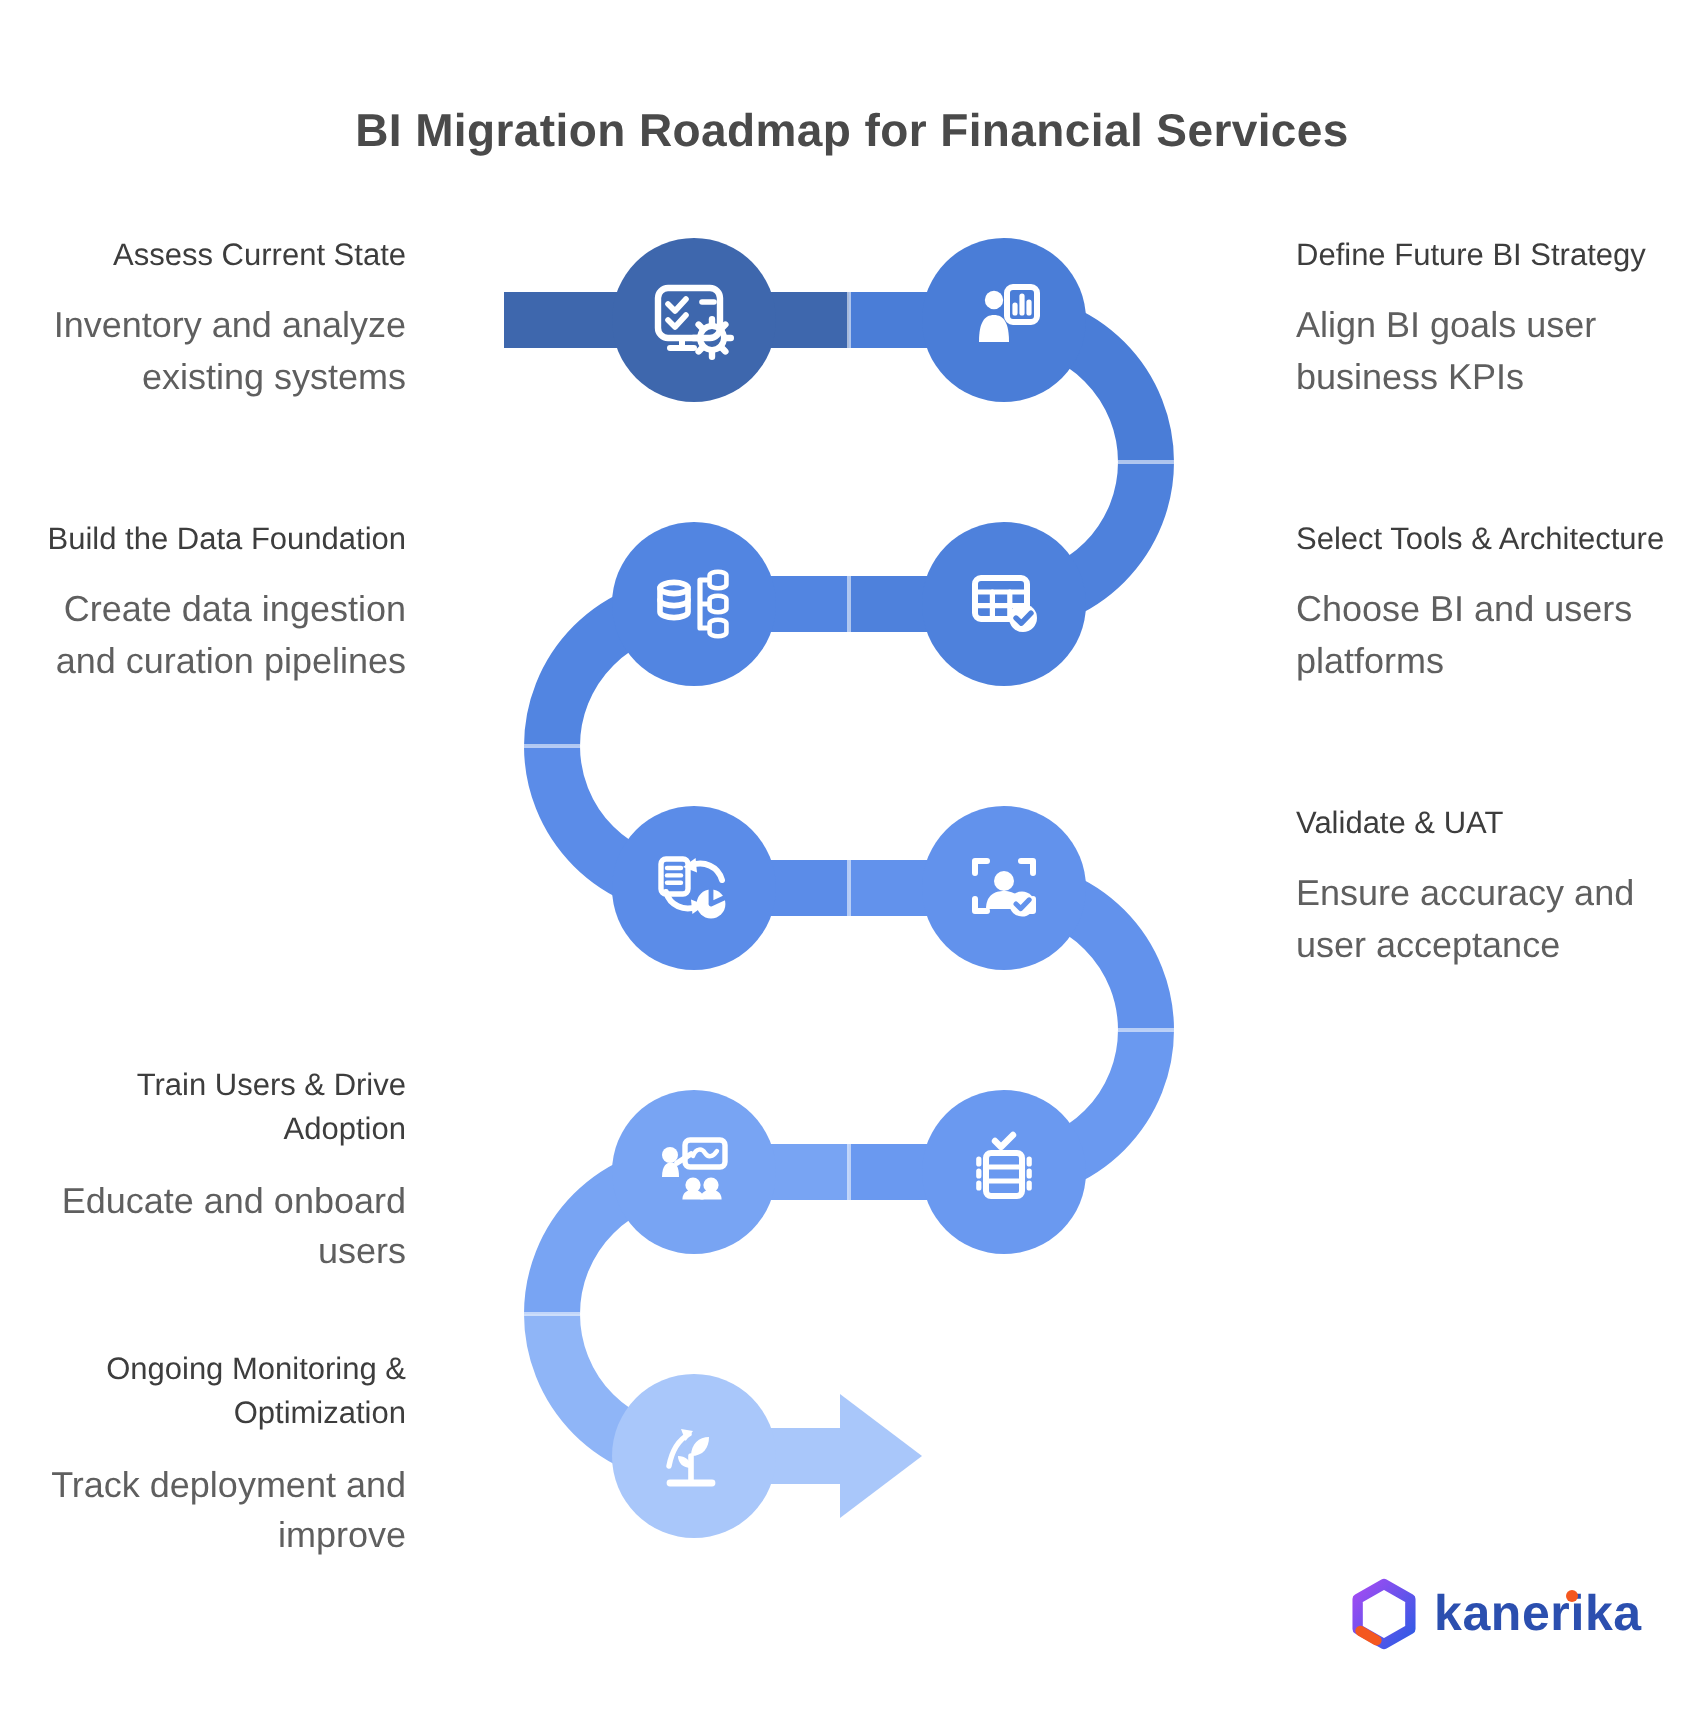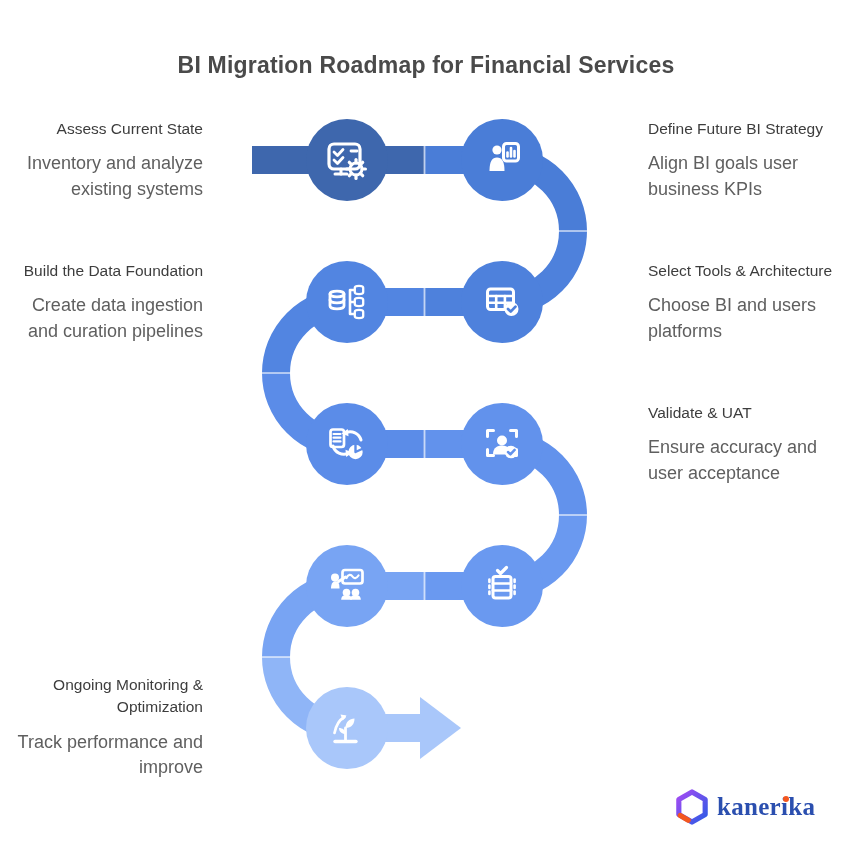--- a/index.html
+++ b/index.html
@@ -22,21 +22,20 @@
     font-size:18px;color:var(--step-desc,#5f5f5f);line-height:1.42;margin:0;
   }
   .snake{position:absolute;left:0;top:0;}
   .ic{stroke:#fff;fill:none;stroke-linecap:round;stroke-linejoin:round;}
   .icf{fill:#fff;stroke:none;}
   .seam{stroke:rgba(255,255,255,.55);stroke-width:2;}
   .logo{position:absolute;left:676px;top:789px;display:flex;align-items:center;gap:9px;}
   .logo-text{
     position:relative;font-size:25px;font-weight:bold;letter-spacing:.3px;
     color:var(--logo-text,#2b4faf);
-    font-family:Liberation Serif, serif;
   }
   .logo-dot{
     position:absolute;width:6px;height:6px;border-radius:50%;
     background:var(--logo-dot,#f4571f);top:2.5px;left:65.5px;
   }
 </style>
 </head>
 <body>
 
 <div class="canvas">
@@ -44,23 +43,27 @@
   <div class="main-title">BI Migration Roadmap for Financial Services</div>
 
   <div class="step left" style="top:160px">
     <p class="step-title">Assess Current State</p>
     <p class="step-desc">Inventory and analyze existing systems</p>
   </div>
   <div class="step left" style="top:302px">
     <p class="step-title">Build the Data Foundation</p>
     <p class="step-desc">Create data ingestion and curation pipelines</p>
   </div>
+  <div class="step left" style="top:586px">
+    <p class="step-title">Train Users &amp; Drive Adoption</p>
+    <p class="step-desc">Educate and onboard users</p>
+  </div>
   <div class="step left" style="top:728px">
     <p class="step-title">Ongoing Monitoring &amp; Optimization</p>
-    <p class="step-desc">Track performance and improve</p>
+    <p class="step-desc">Track deployment and improve</p>
   </div>
 
   <div class="step right" style="top:160px">
     <p class="step-title">Define Future BI Strategy</p>
     <p class="step-desc">Align BI goals user business KPIs</p>
   </div>
   <div class="step right" style="top:302px">
     <p class="step-title">Select Tools &amp; Architecture</p>
     <p class="step-desc">Choose BI and users platforms</p>
   </div>

